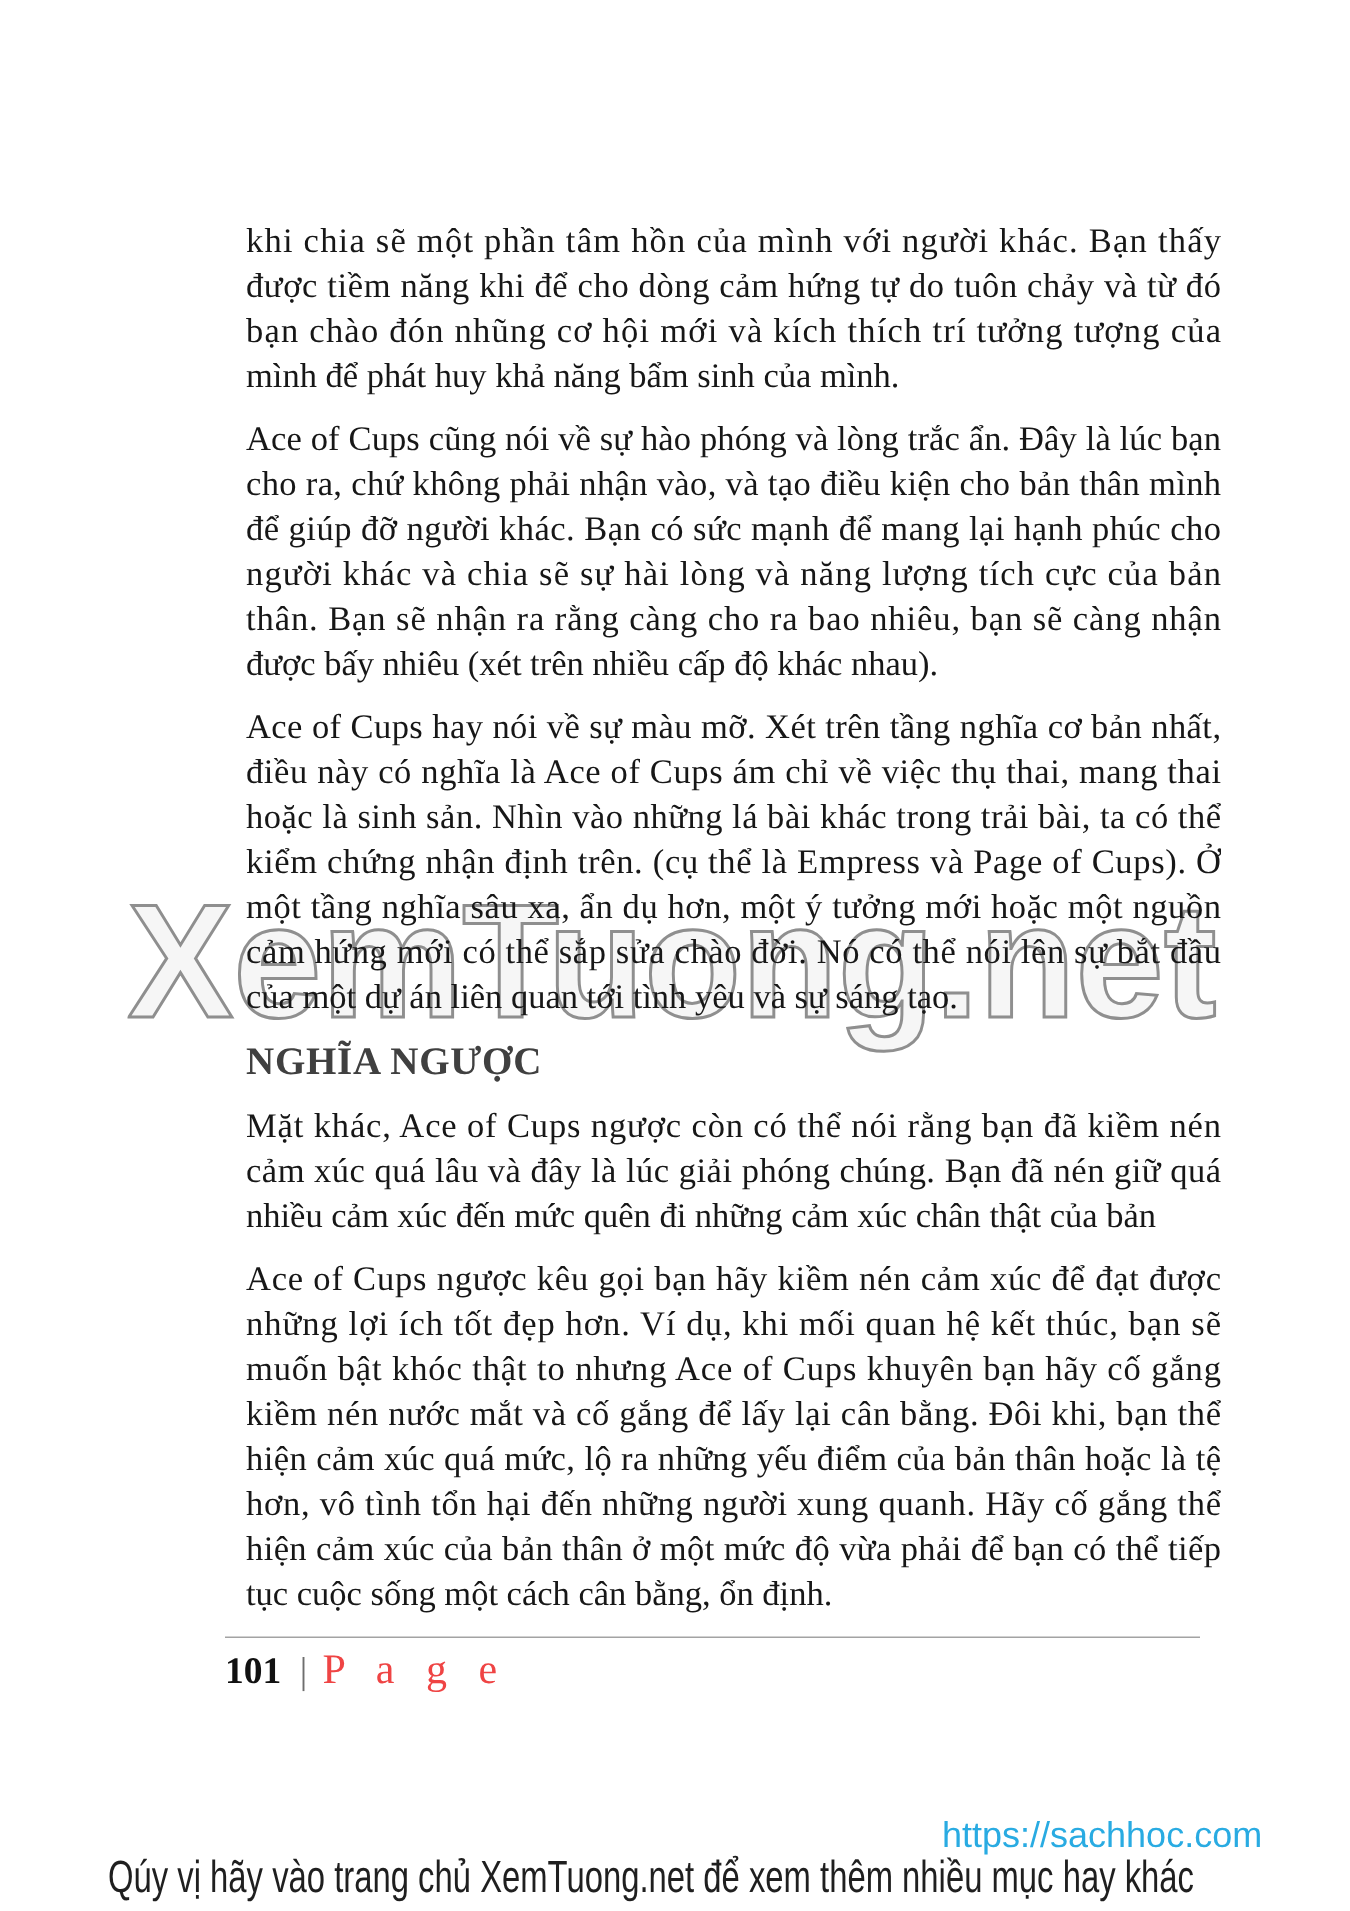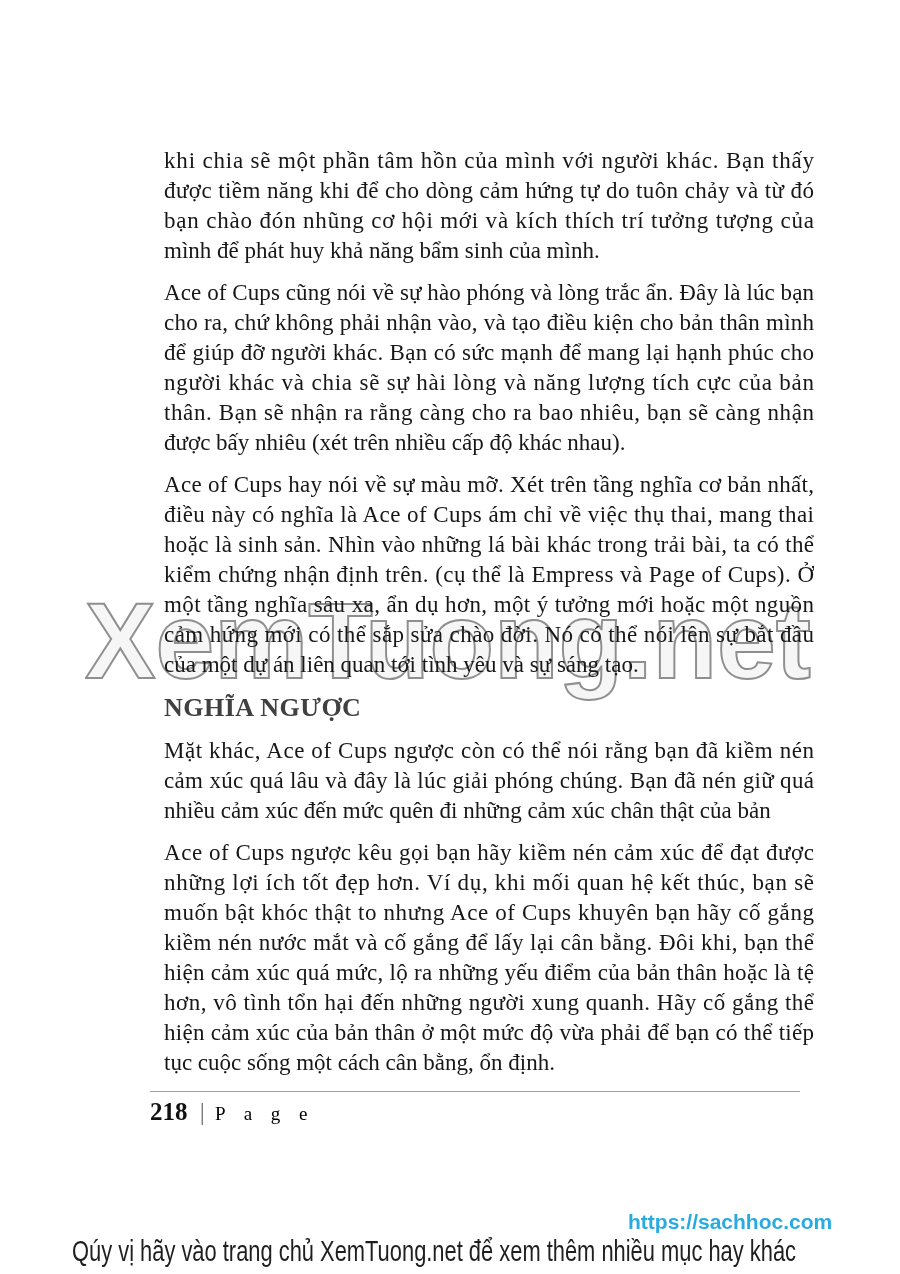--- a/index.html
+++ b/index.html
@@ -25,27 +25,27 @@
     font-weight:bold;font-size:26px;line-height:32px;color:#404040;
     margin:12px 0 12px 0;letter-spacing:0.5px;
   }
 
   
   .footer-rule{position:absolute;left:150px;top:1091px;width:650px;height:0;
     border-top:1px solid #a3a3a3;z-index:2;}
   .pagenum-row{position:absolute;left:150px;top:1098px;z-index:2;font-size:25px;}
   .pagenum{font-weight:bold;color:#111;}
   .pagenum-sep{color:#6e6e6e;padding:0 4px 0 6px;}
-  .pagenum-label{color:#000000;letter-spacing:7px;font-size:19px;margin-top:45px;}
+  .pagenum-label{color:#ef4444;letter-spacing:7px;font-size:28px;margin-top:45px;}
 
   
   .bottom-link{
     position:absolute;left:628px;top:1210px;z-index:3;
     font-family:"Liberation Sans","DejaVu Sans",sans-serif;
-    font-size:21px;color:#29abe2;text-decoration:none;font-weight:bold;
+    font-size:24px;color:#29abe2;text-decoration:none;
   }
   .bottom-banner{position:absolute;left:72px;top:1232px;z-index:3;}
   .bottom-banner text{
     font-family:"Liberation Sans","DejaVu Sans",sans-serif;
     font-size:30px;fill:#1f1f1f;
   }
 </style>
 </head>
 <body>
 
@@ -150,21 +150,21 @@
           <text x="0" y="22" textLength="650" lengthAdjust="spacing">hiện cảm xúc của bản thân ở một mức độ vừa phải để bạn có thể tiếp</text>
         </svg>
         <svg width="650" height="30">
           <text x="0" y="22">tục cuộc sống một cách cân bằng, ổn định.</text>
         </svg>
       </div>
     </div>
 
   <div class="footer-rule"></div>
   <div class="pagenum-row">
-    <span class="pagenum">218</span>
+    <span class="pagenum">101</span>
     <span class="pagenum-sep">|</span>
     <span class="pagenum-label">P a g e</span>
   </div>
 
   <a class="bottom-link" href="#">https://sachhoc.com</a>
   <div class="bottom-banner">
     <svg width="724" height="38" viewBox="0 0 724 38">
       <text x="0" y="29" textLength="724" lengthAdjust="spacingAndGlyphs">Qúy vị hãy vào trang chủ XemTuong.net để xem thêm nhiều mục hay khác</text>
     </svg>
   </div>

